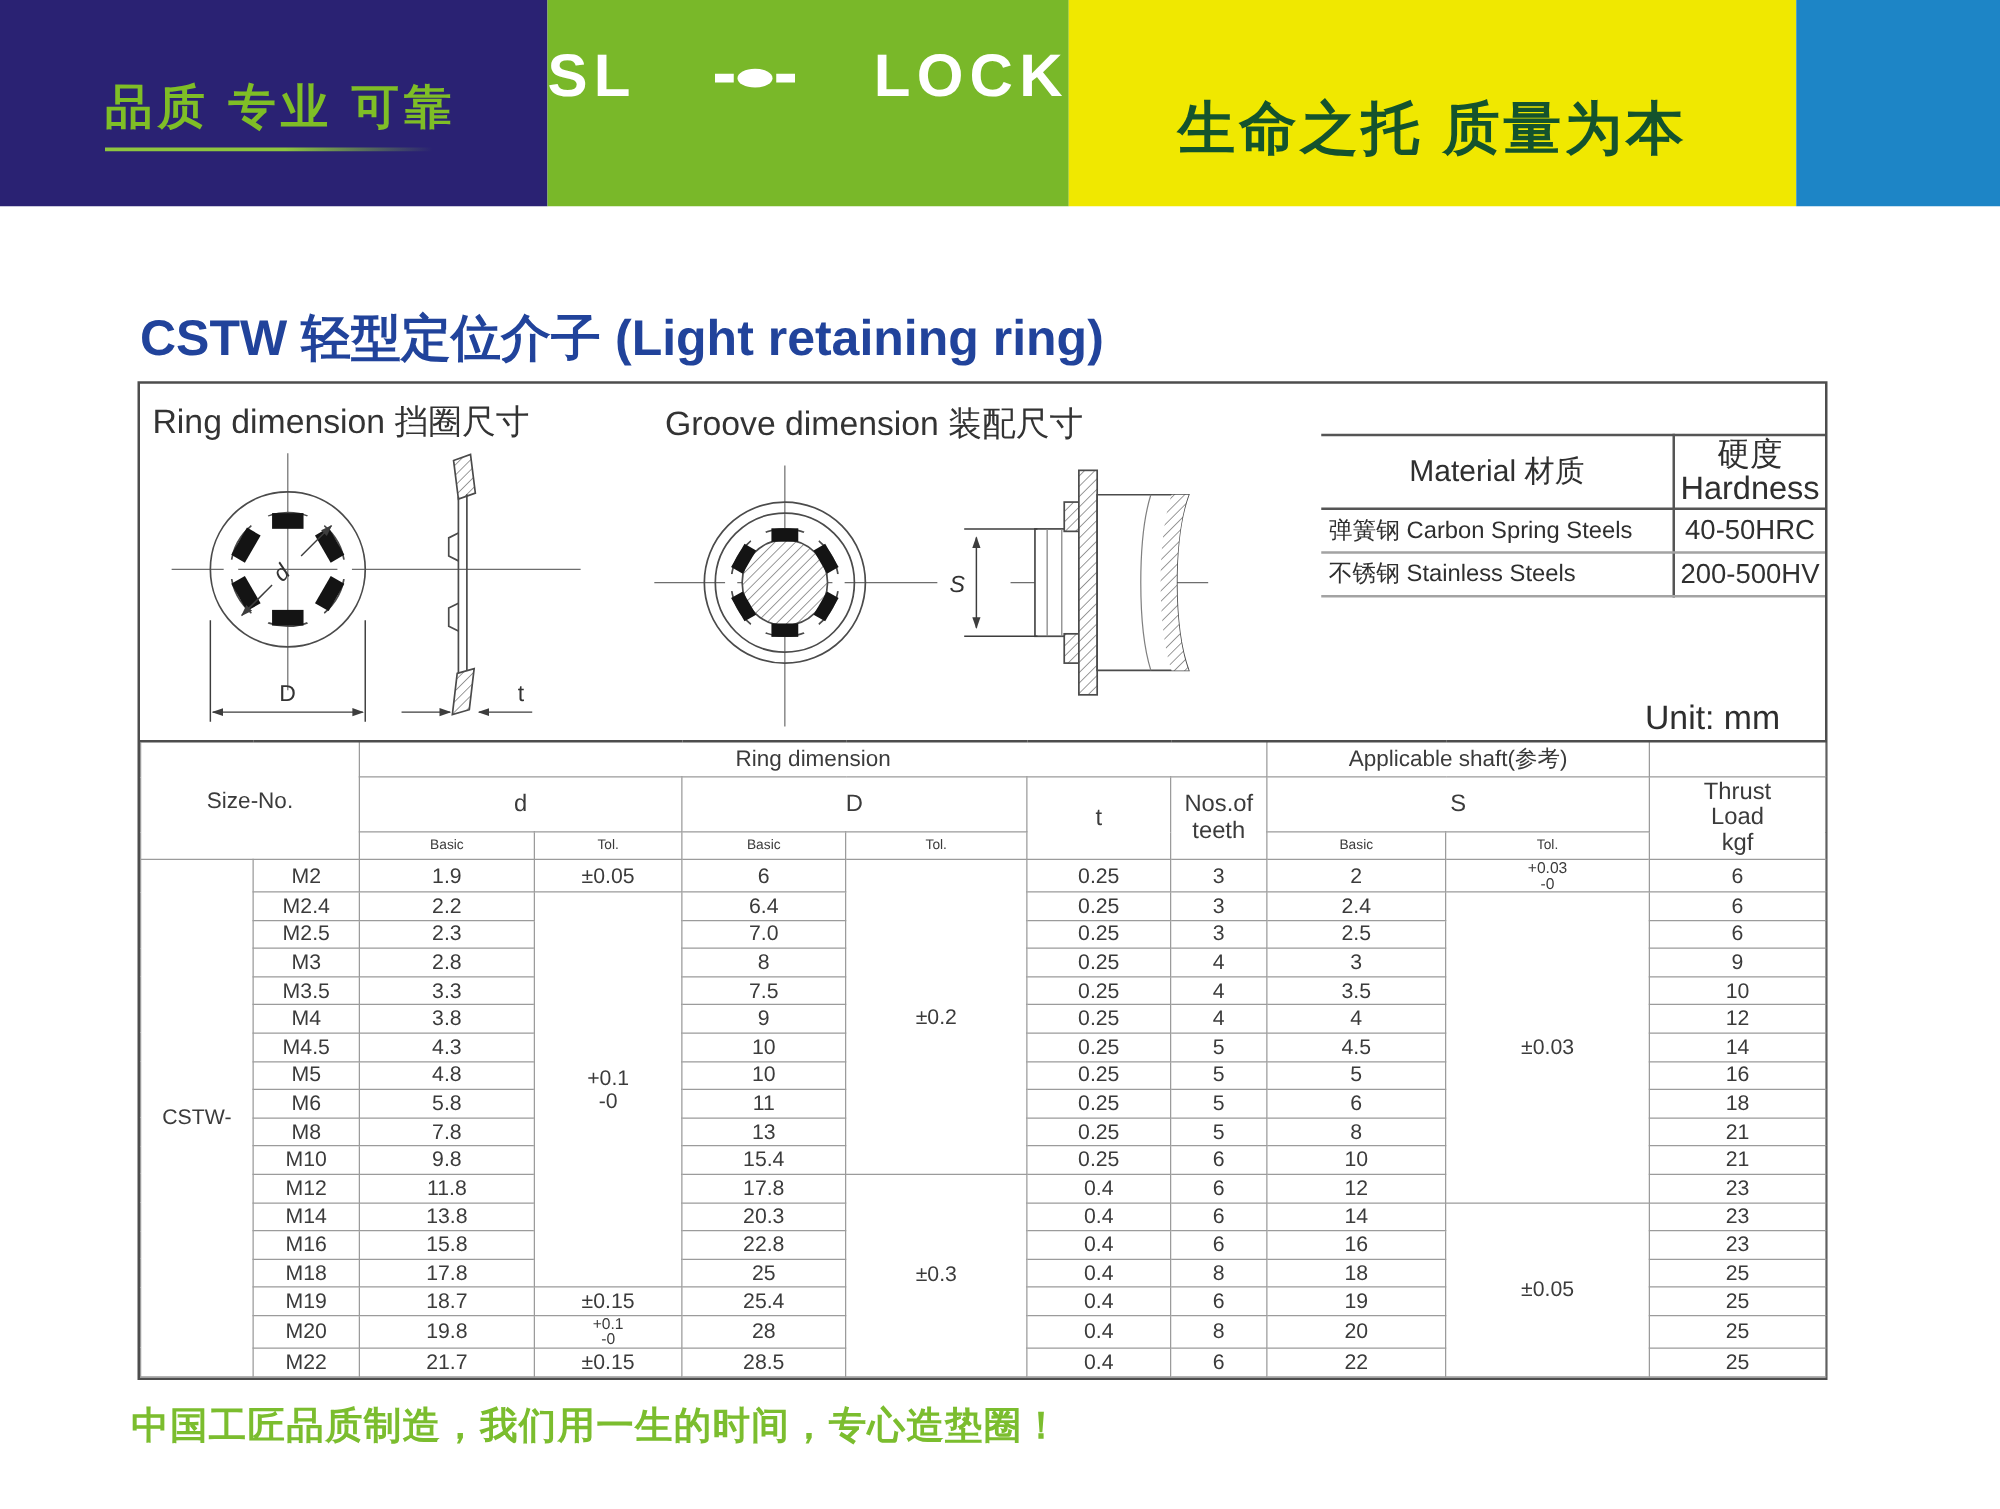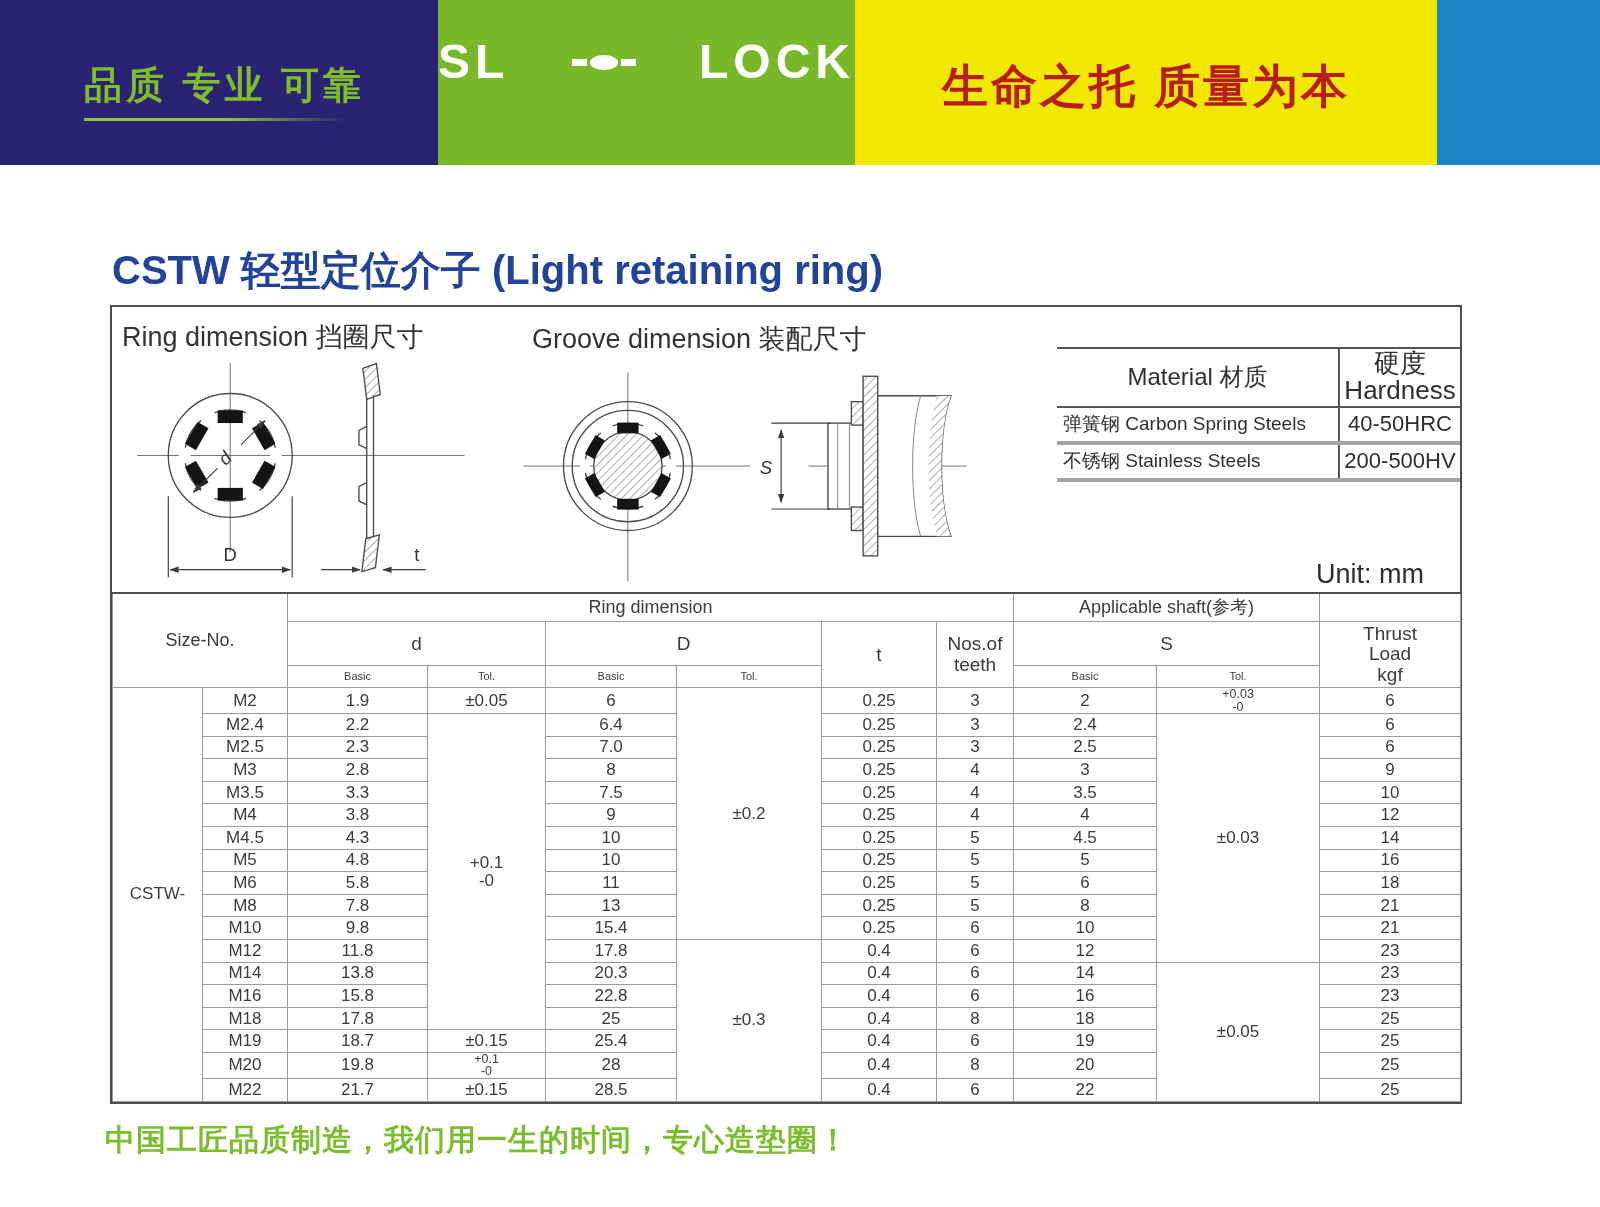--- a/index.html
+++ b/index.html
@@ -14,37 +14,37 @@
   .band-green{left:438px;width:417px;background:#79b829;}
   .band-yellow{left:855px;width:582px;background:#f0e800;}
   .band-blue{left:1437px;width:163px;background:#1d85c6;}
   .left-slogan{position:absolute;left:84px;top:60px;font-size:38px;font-weight:900;color:#7fbe26;letter-spacing:4px;white-space:nowrap;}
   .left-underline{position:absolute;left:84px;top:118px;width:262px;height:3px;background:linear-gradient(to right,#8ec63f 0%,#8ec63f 55%,rgba(142,198,63,0) 100%);}
   .logo{position:absolute;left:438px;top:0;width:417px;height:124px;display:flex;align-items:center;justify-content:space-between;gap:8px;}
   .logo-text{font-size:48px;font-weight:900;color:#ffffff;letter-spacing:5px;line-height:1;}
   .logo-lens{display:flex;align-items:center;gap:3px;}
   .lens-bar{width:15px;height:7px;background:#ffffff;}
   .lens-oval{width:28px;height:15px;background:#ffffff;border-radius:50%;}
-  .right-slogan{position:absolute;left:855px;top:56px;width:582px;text-align:center;font-size:46px;font-weight:900;color:#b91c1c;letter-spacing:3px;white-space:nowrap;}
+  .right-slogan{position:absolute;left:855px;top:72px;width:582px;text-align:center;font-size:46px;font-weight:900;color:#14532d;letter-spacing:3px;white-space:nowrap;}
   
   .page-title{position:absolute;left:112px;top:243px;font-size:40px;font-weight:600;color:#21439b;white-space:nowrap;}
   
   .sheet{position:absolute;left:110px;top:305px;width:1348px;border:2px solid #4d4d4d;background:#fff;}
   .drawings{position:relative;height:285px;}
   .drw-label{position:absolute;font-size:27px;font-weight:500;color:#333;white-space:nowrap;}
   .ring-label{left:10px;top:12px;}
   .groove-label{left:420px;top:14px;}
   .svg-ring{position:absolute;left:6px;top:42px;}
   .svg-groove{position:absolute;left:398px;top:40px;}
   .unit-label{position:absolute;right:36px;bottom:2px;font-size:27px;color:#2e2e2e;font-weight:500;}
   
   .mat{position:absolute;left:945px;top:40px;width:403px;border-collapse:collapse;table-layout:fixed;}
   .mat td{color:#2f2f2f;white-space:pre-line;}
   .mat .r1 td{border-top:2px solid #555;border-bottom:2px solid #555;height:52px;}
-  .mat .r2 td,.mat .r3 td{border-bottom:4px solid #a3a3a3;height:31px;}
+  .mat .r2 td,.mat .r3 td{border-bottom:2px solid #a3a3a3;height:31px;}
   .mat .vd{border-right:2px solid #555;}
   .mat-h{font-size:24px;text-align:center;font-weight:500;}
   .hard-h{font-size:26px;text-align:center;line-height:1.05;font-weight:500;}
   .mat-name{font-size:19px;padding-left:6px;}
   .mat-val{font-size:22px;text-align:center;margin-top:28px;}
   .mat .fin td{border-bottom:2px solid #555;padding:3px 0 4px 6px;}
   .fin-l1,.fin-l3{font-size:18.5px;line-height:1.25;}
   .fin-l2{font-size:18.5px;line-height:1.25;padding-left:102px;}
   
   .spec{width:1348px;border-collapse:collapse;table-layout:fixed;border-top:2px solid #4d4d4d;}

